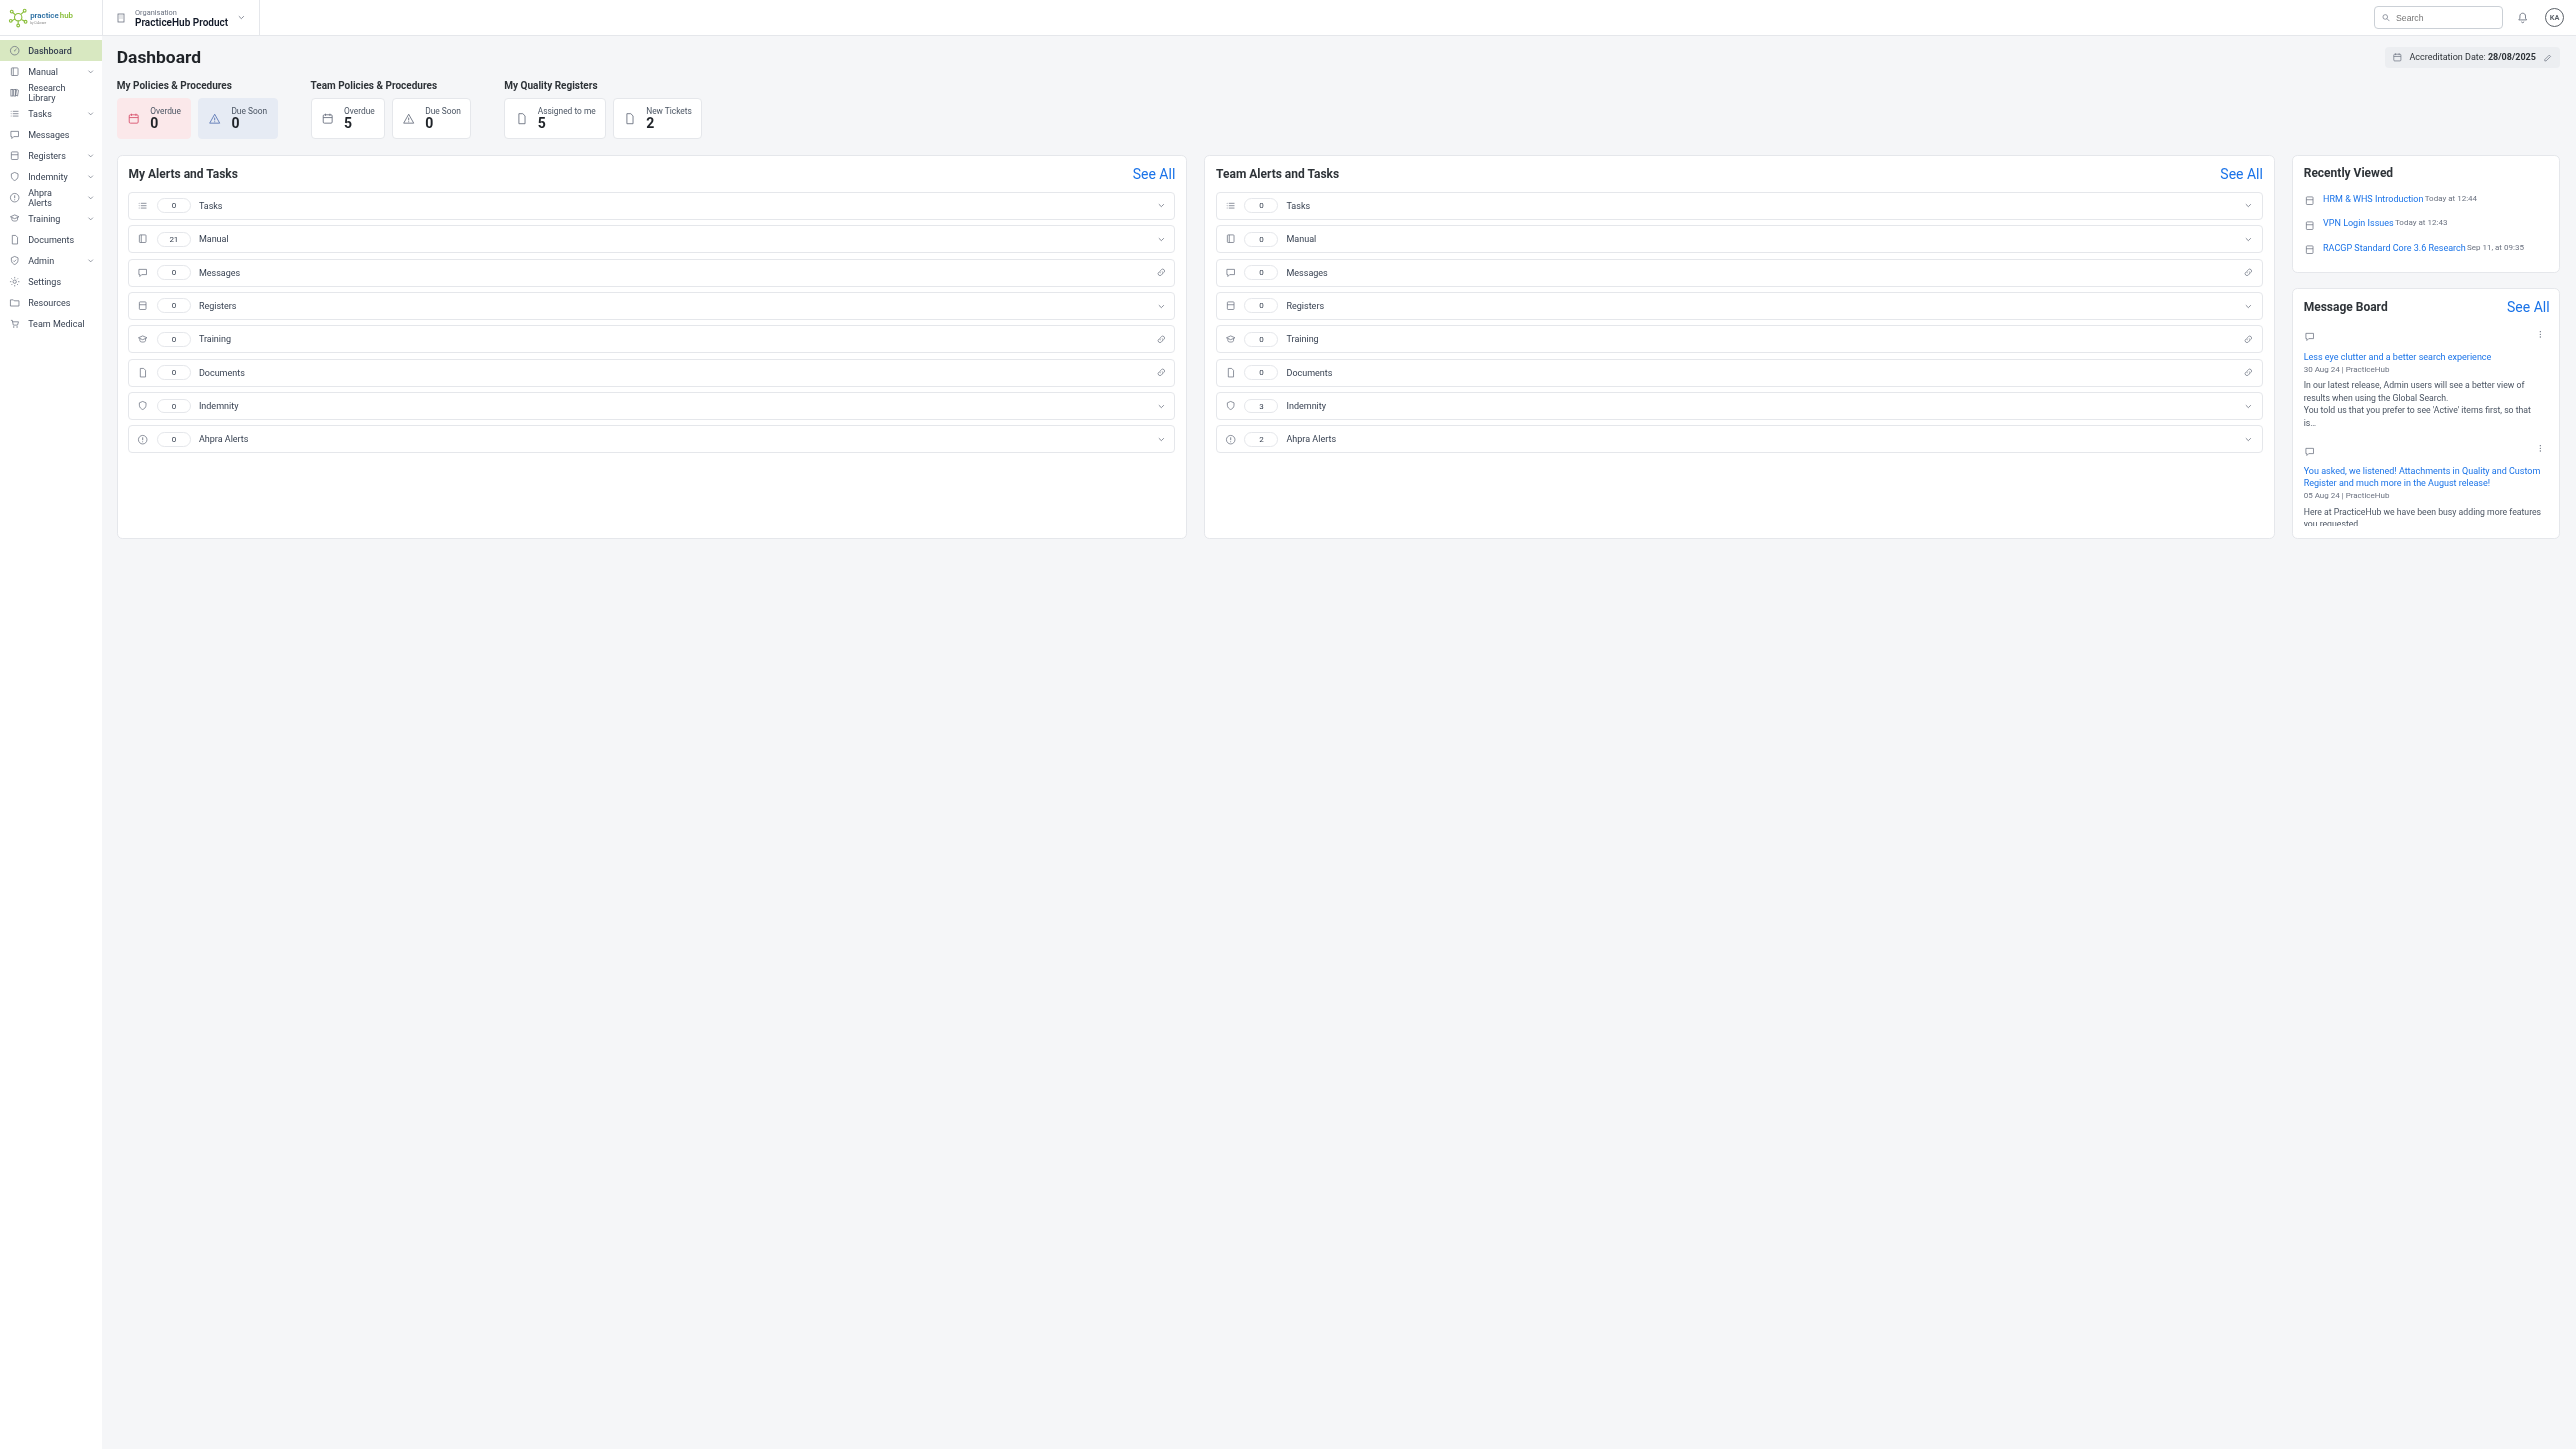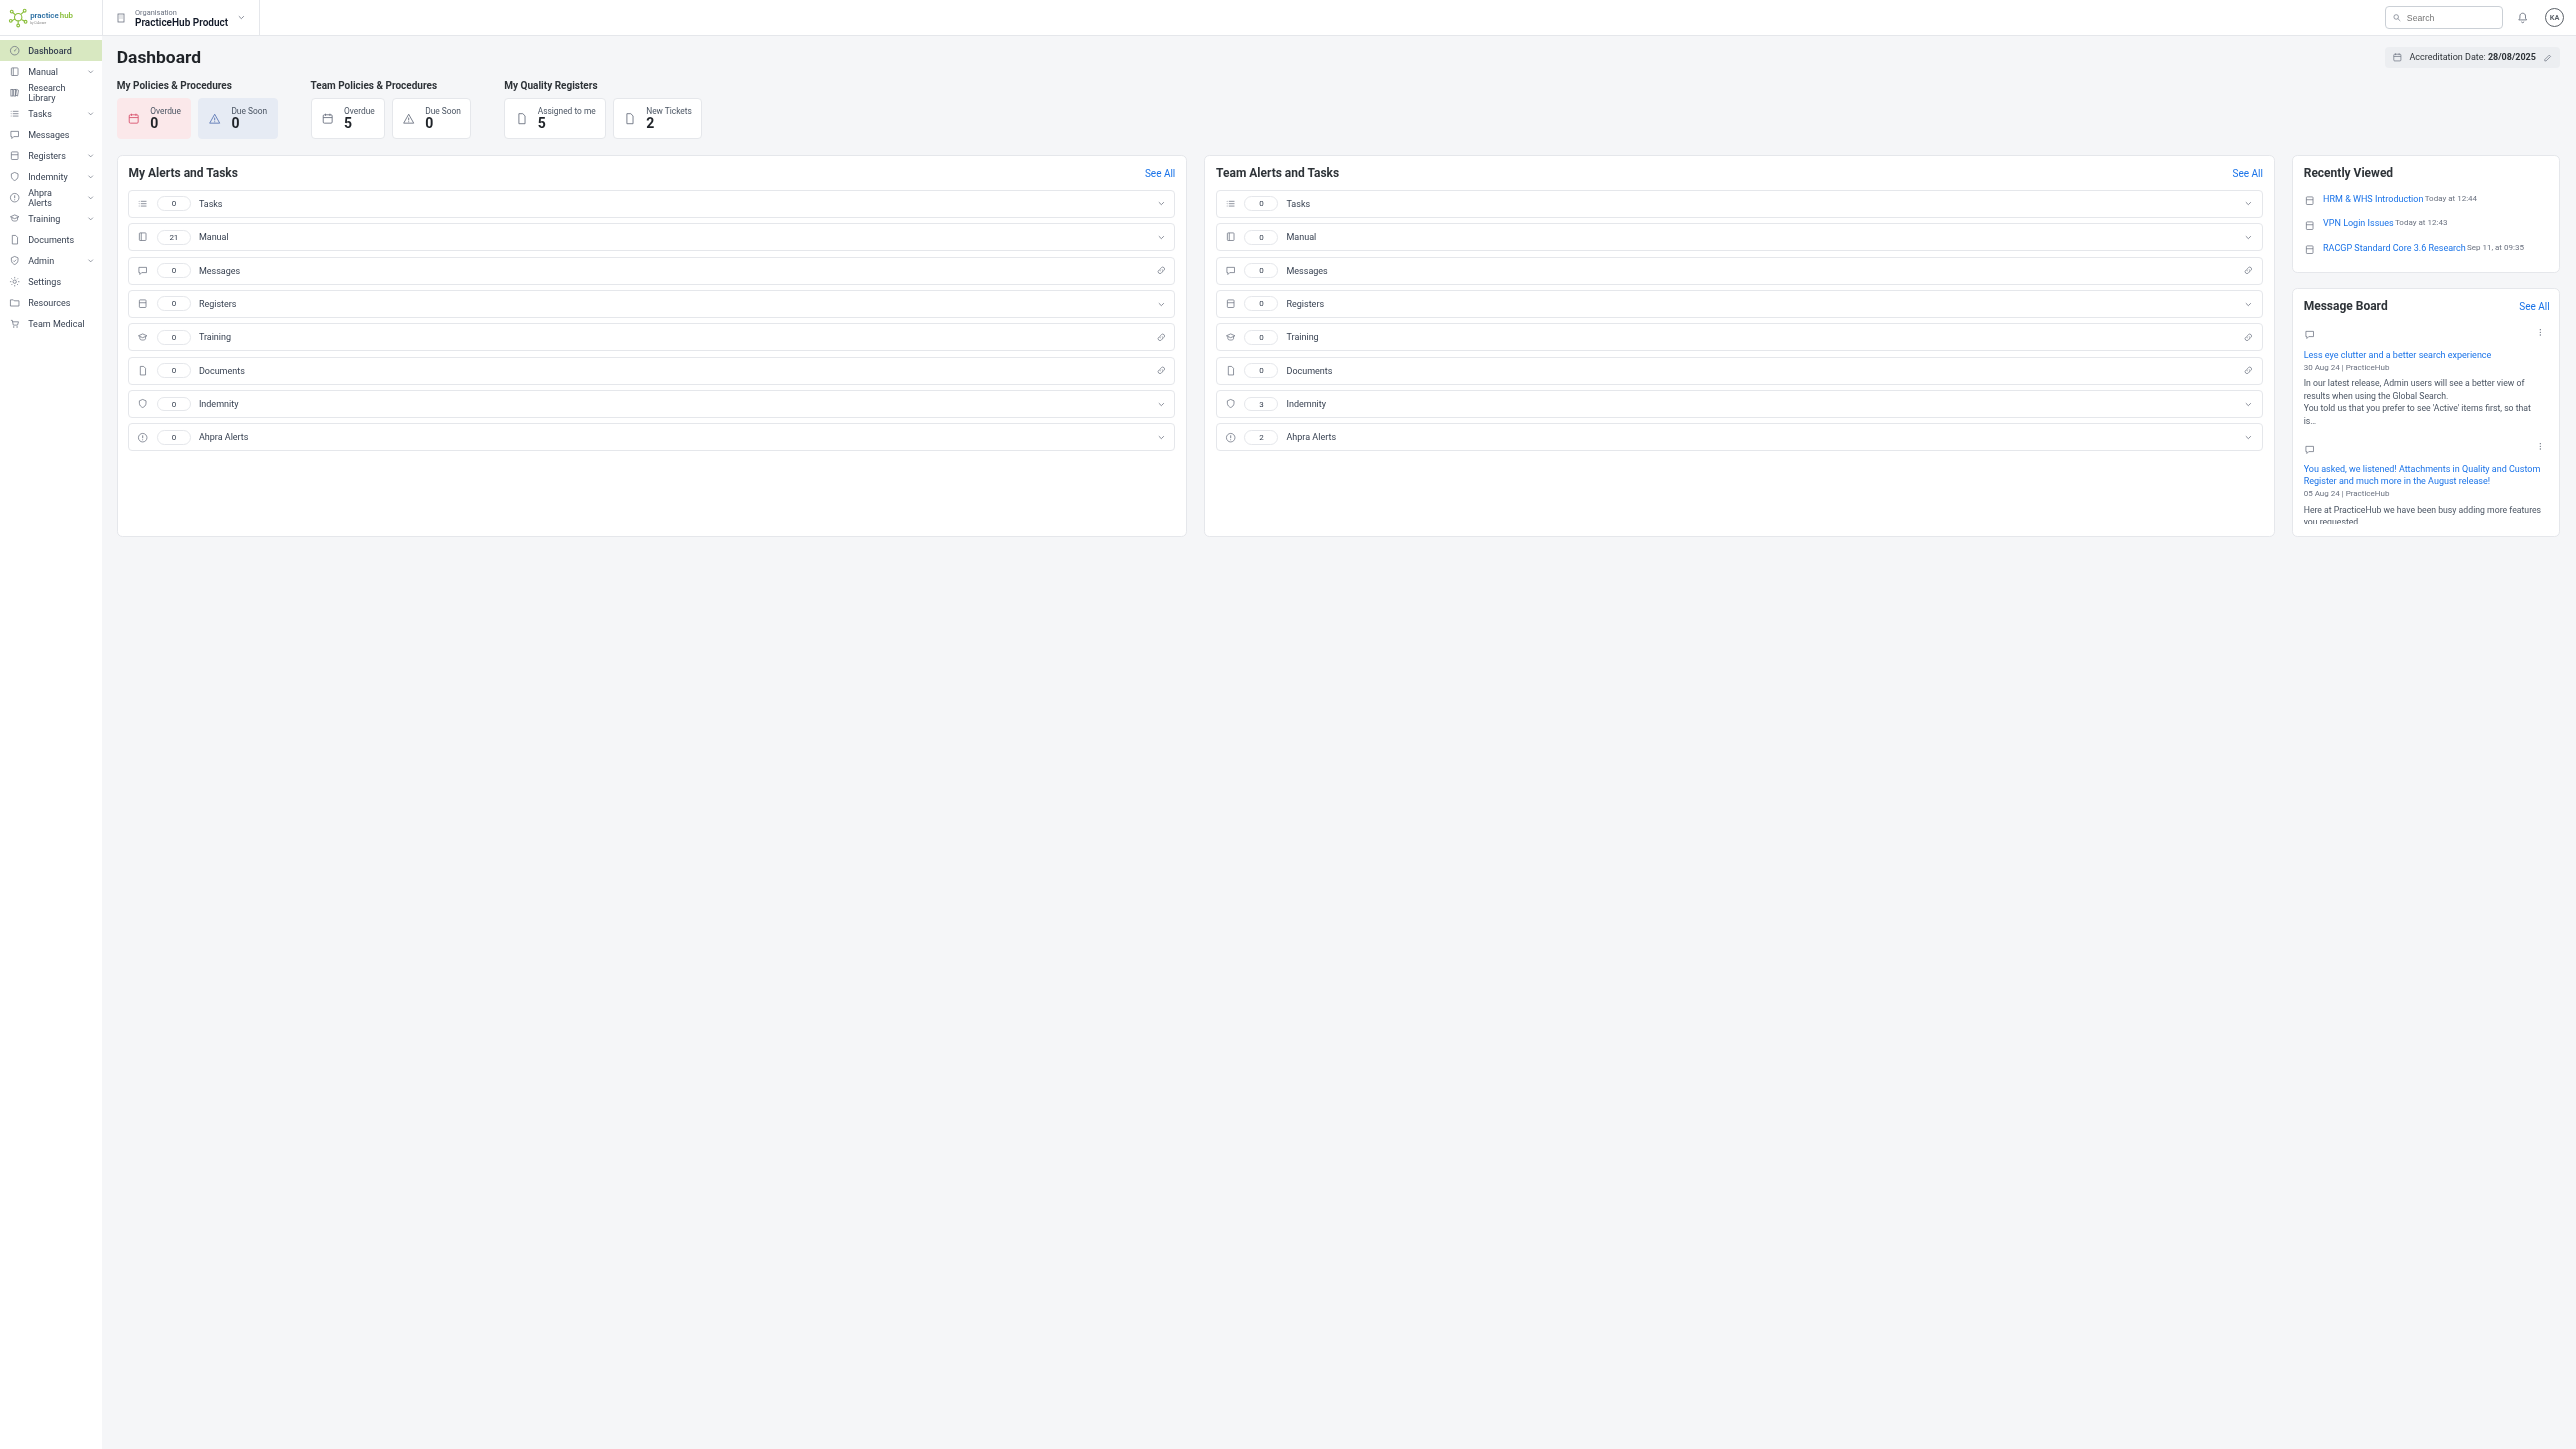--- a/index.html
+++ b/index.html
@@ -38,21 +38,21 @@
 .org-text { display: flex; flex-direction: column; }
 .org-label { font-size: 7.4px; color: #6b7280; }
 .org-name { font-size: 10px; font-weight: 600; color: #111827; }
 .topbar-spacer { flex: 1; }
 .search-box {
   display: flex;
   align-items: center;
   border: 0.7px solid #cbd0d6;
   border-radius: 4px;
   height: 23px;
-  width: 118px;
+  width: 129px;
   padding: 0 6.7px;
   gap: 5.4px;
   color: #6b7280;
 }
 .search-input {
   border: none;
   outline: none;
   font-size: 8.7px;
   width: 100%;
   background: transparent;
@@ -176,21 +176,21 @@
   align-items: center;
   margin-bottom: 9.4px;
 }
 .panel-title {
   font-size: 12px;
   font-weight: 700;
 }
 .see-all {
   margin-left: auto;
   color: #1a73e8;
-  font-size: 10px;
+  font-size: 14px;
   cursor: pointer;
 }
 .task-row {
   display: flex;
   align-items: center;
   border: 0.7px solid #e5e7eb;
   border-radius: 4px;
   height: 28px;
   padding: 0 8px;
   margin-bottom: 5.4px;

